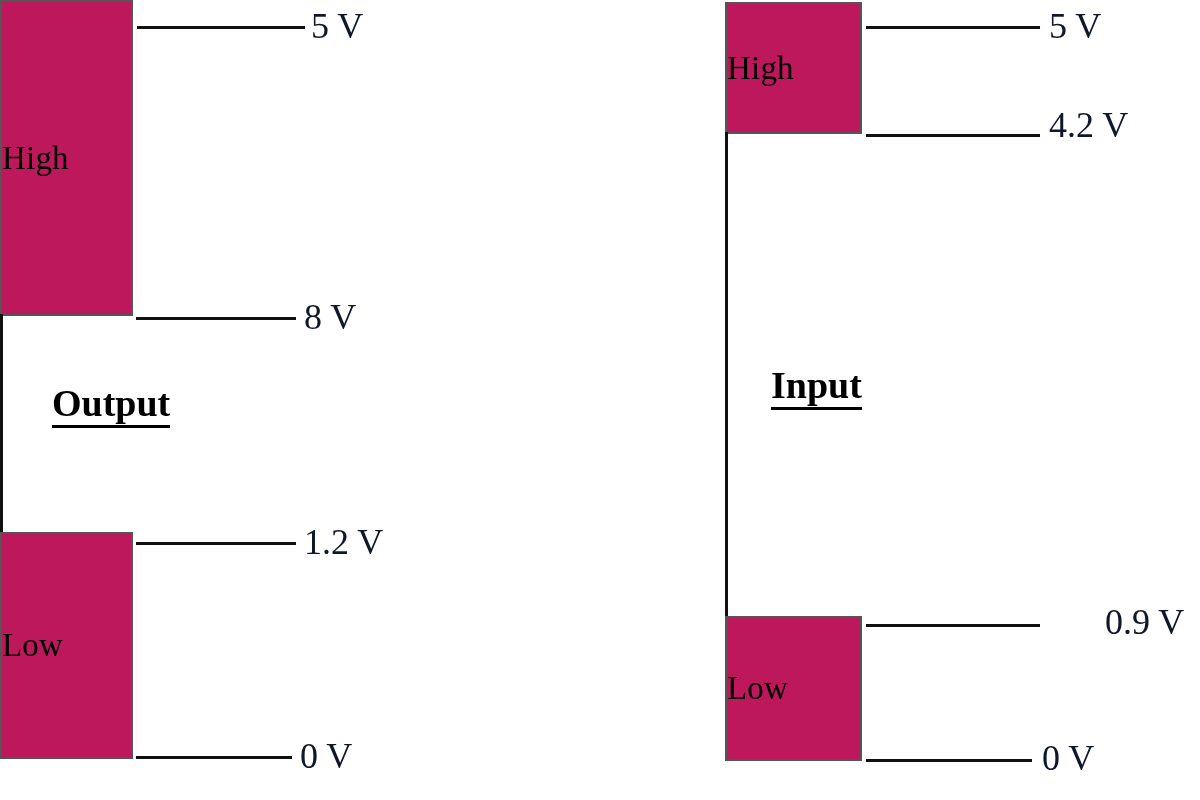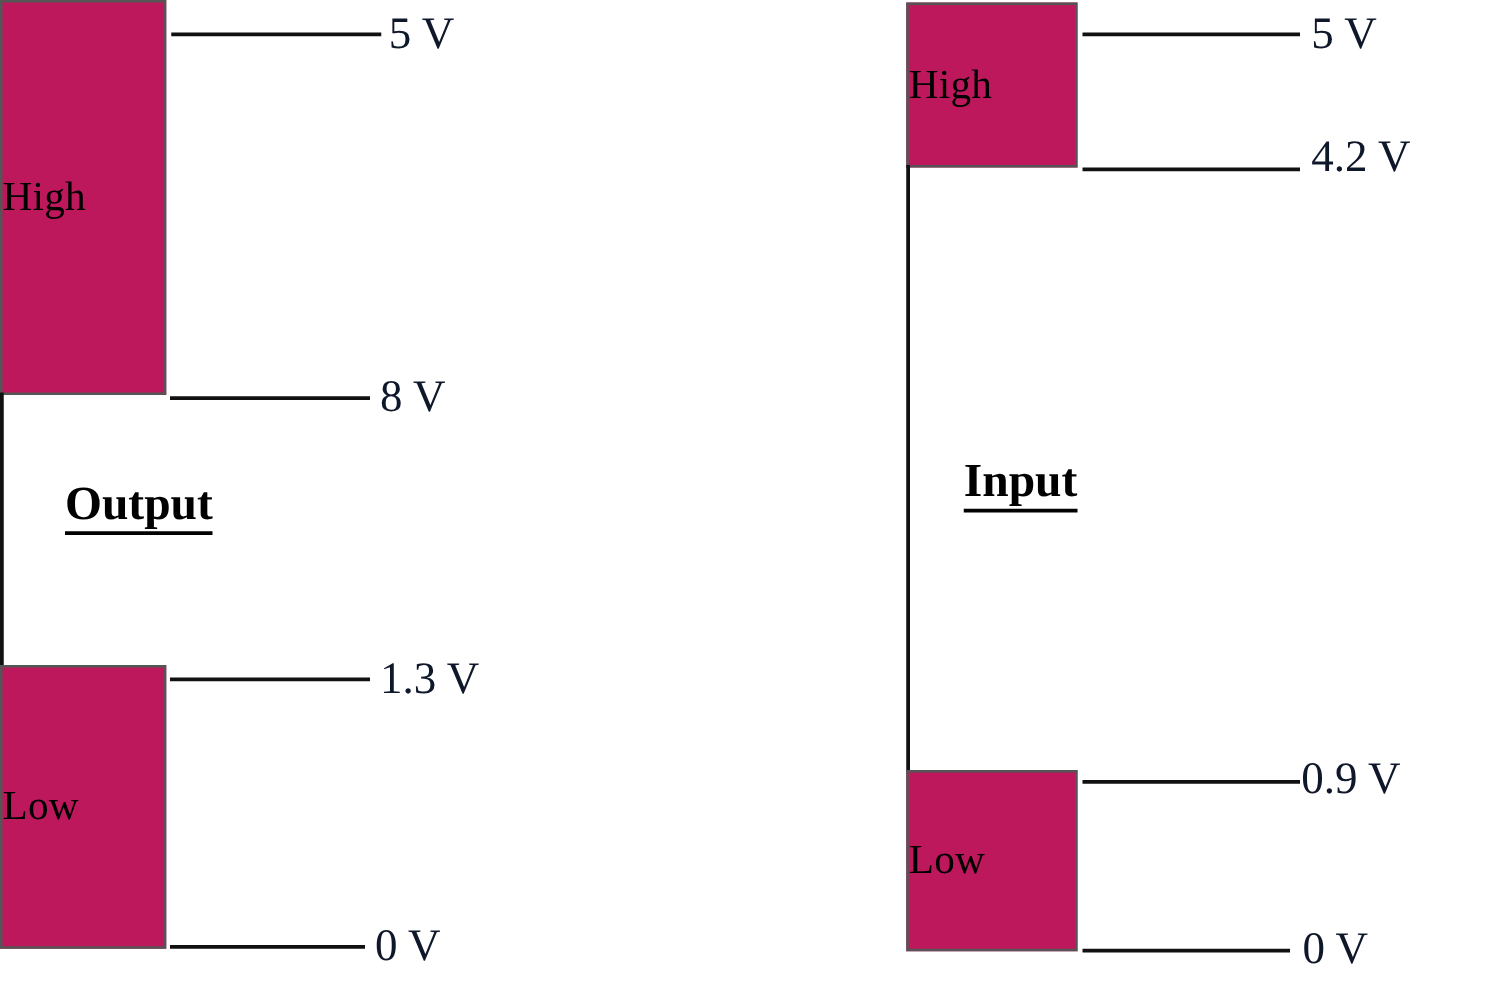--- a/index.html
+++ b/index.html
@@ -83,21 +83,21 @@
     <span class="box-label">Low</span>
   </div>
 
   <div class="leader" style="left:137px; top:26px; width:168px;"></div>
   <div class="volt-label" style="left:311px; top:8px;">5 V</div>
 
   <div class="leader" style="left:136px; top:317px; width:160px;"></div>
   <div class="volt-label" style="left:304px; top:299px;">8 V</div>
 
   <div class="leader" style="left:136px; top:542px; width:160px;"></div>
-  <div class="volt-label" style="left:304px; top:524px;">1.3 V</div>
+  <div class="volt-label" style="left:304px; top:524px;">1.2 V</div>
 
   <div class="leader" style="left:136px; top:756px; width:156px;"></div>
   <div class="volt-label" style="left:300px; top:738px;">0 V</div>
 
   <div class="section-title" style="left:52px; top:384px;">Output</div>
 
   <div class="level-box" style="left:725px; top:2px; width:137px; height:132px;">
     <span class="box-label">High</span>
   </div>
 
@@ -107,20 +107,20 @@
     <span class="box-label">Low</span>
   </div>
 
   <div class="leader" style="left:866px; top:26px; width:174px;"></div>
   <div class="volt-label" style="left:1049px; top:8px;">5 V</div>
 
   <div class="leader" style="left:866px; top:134px; width:174px;"></div>
   <div class="volt-label" style="left:1049px; top:107px;">4.2 V</div>
 
   <div class="leader" style="left:866px; top:624px; width:174px;"></div>
-  <div class="volt-label" style="left:1041px; top:604px;">0.9 V</div>
+  <div class="volt-label" style="left:1105px; top:604px;">0.9 V</div>
 
   <div class="leader" style="left:866px; top:759px; width:166px;"></div>
   <div class="volt-label" style="left:1042px; top:740px;">0 V</div>
 
   <div class="section-title" style="left:771px; top:366px;">Input</div>
 
 </div>
 
 </body></html>

